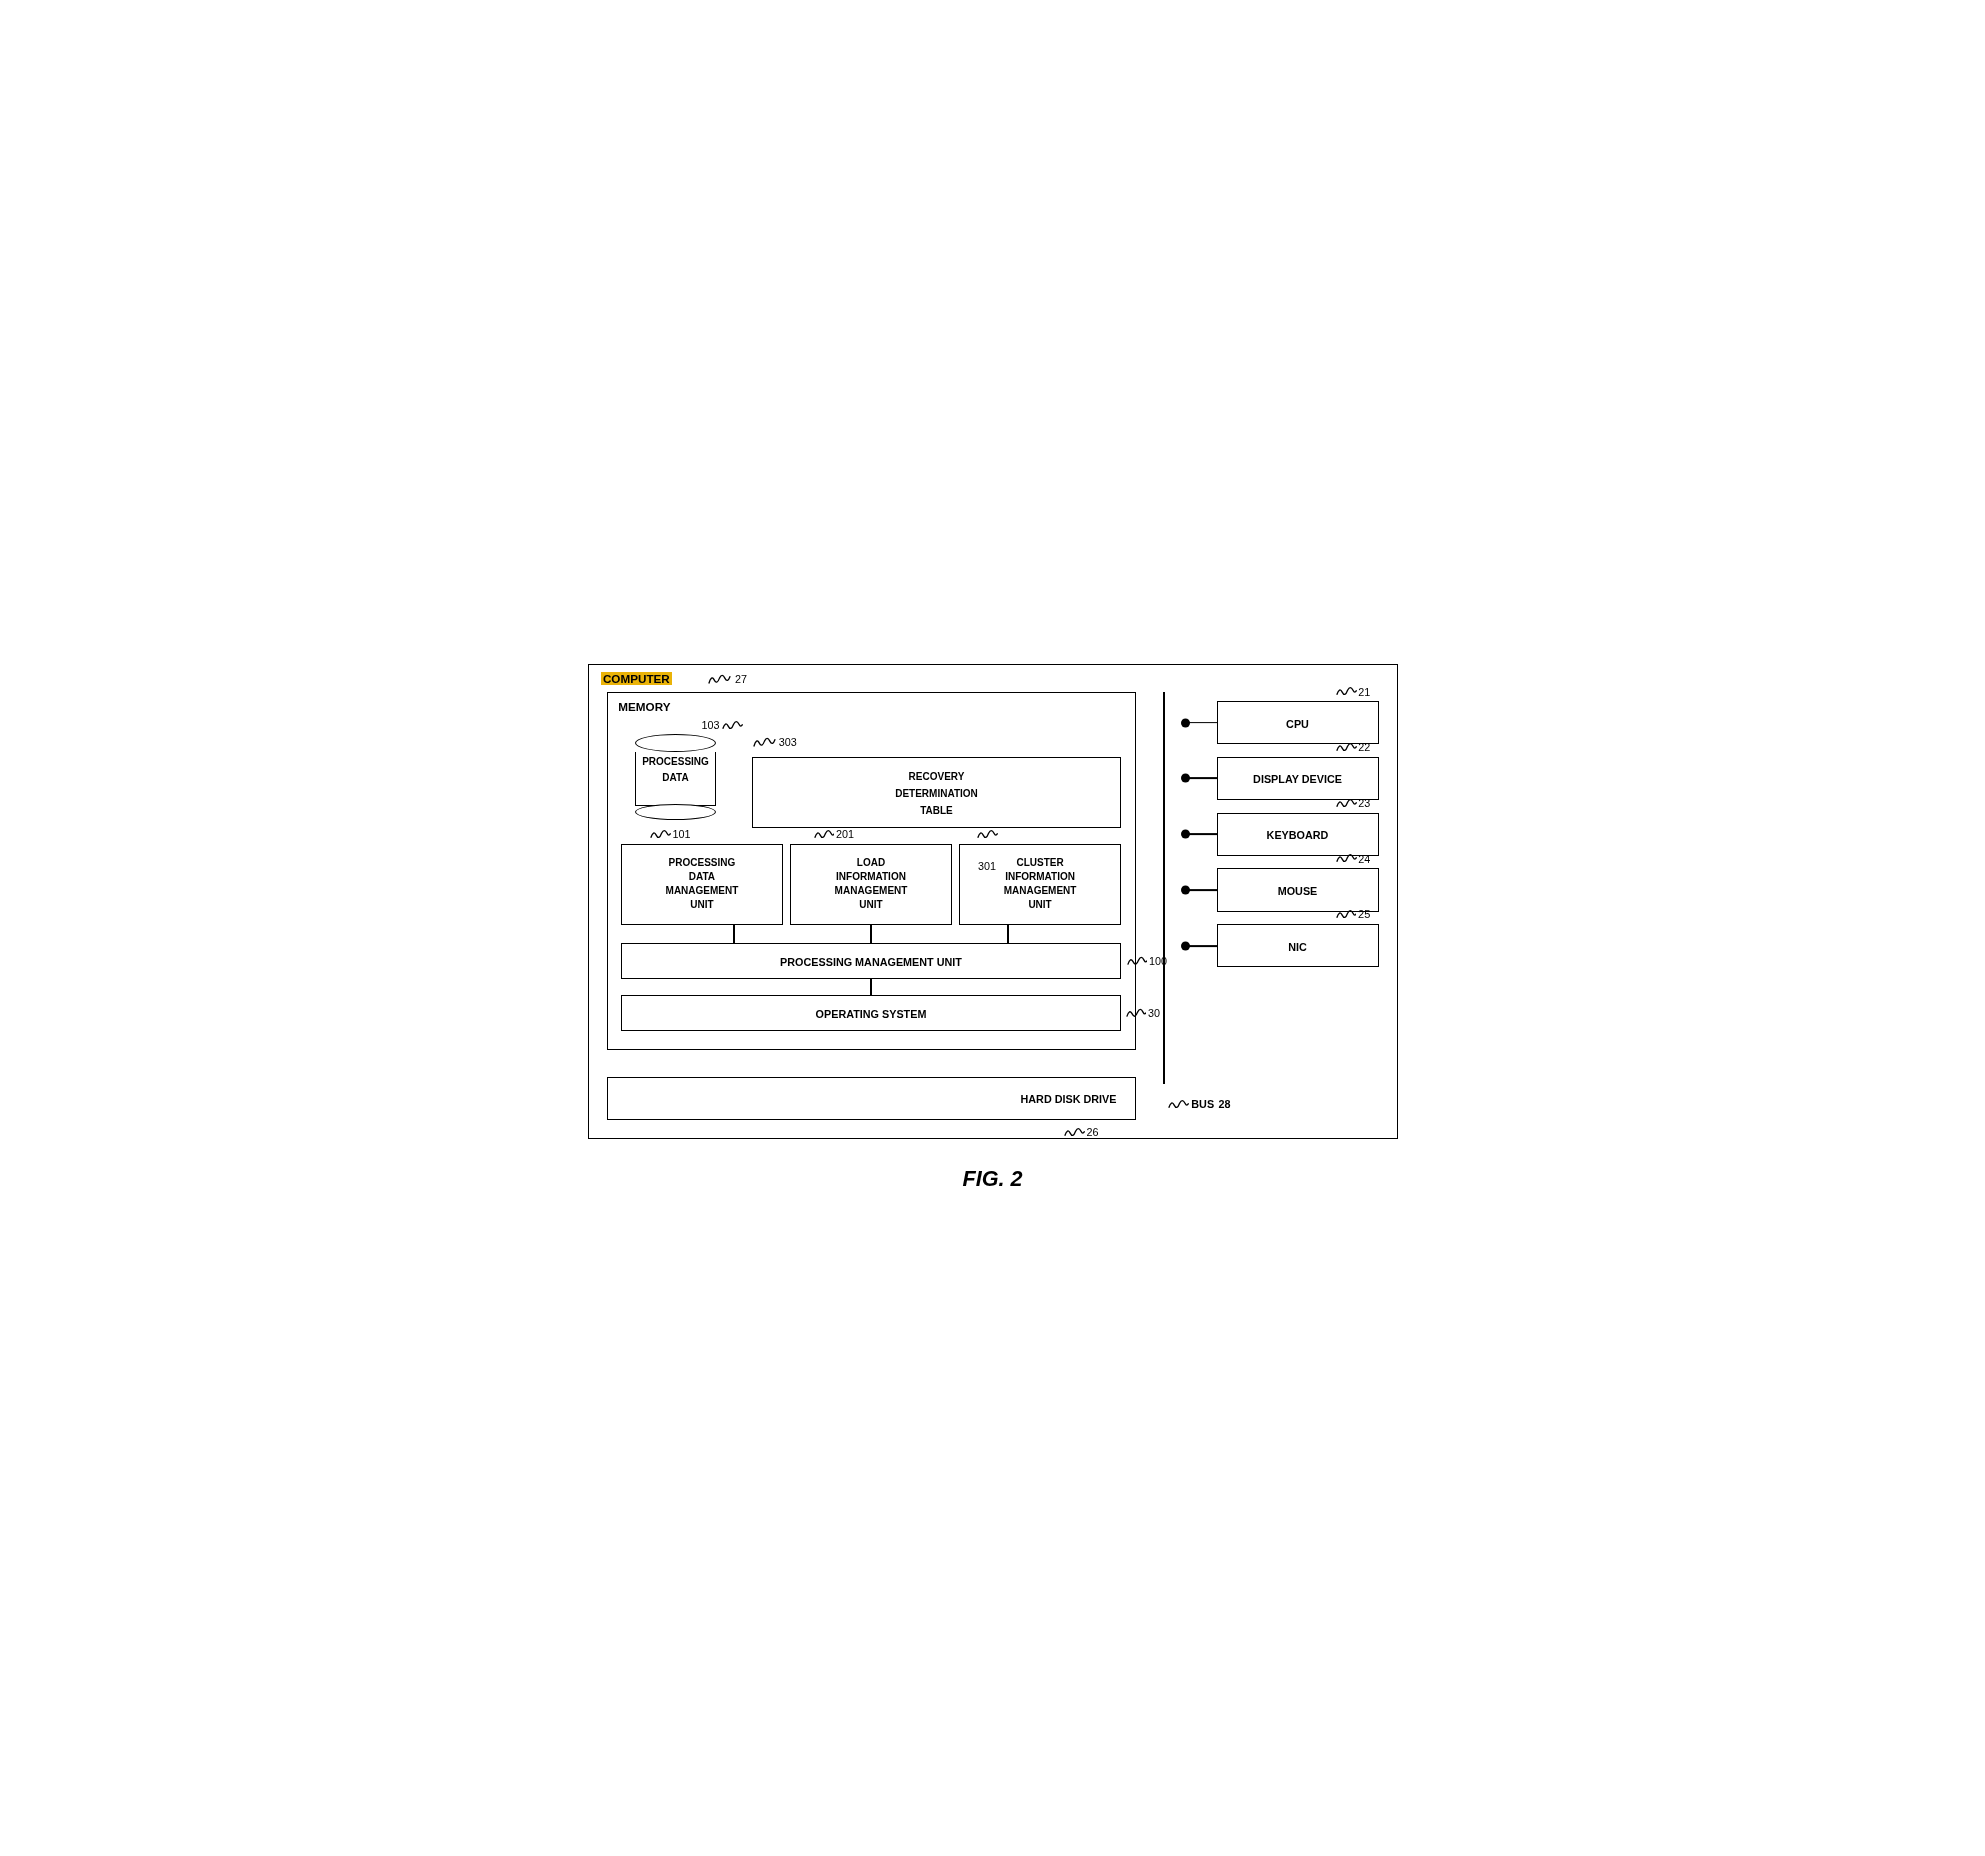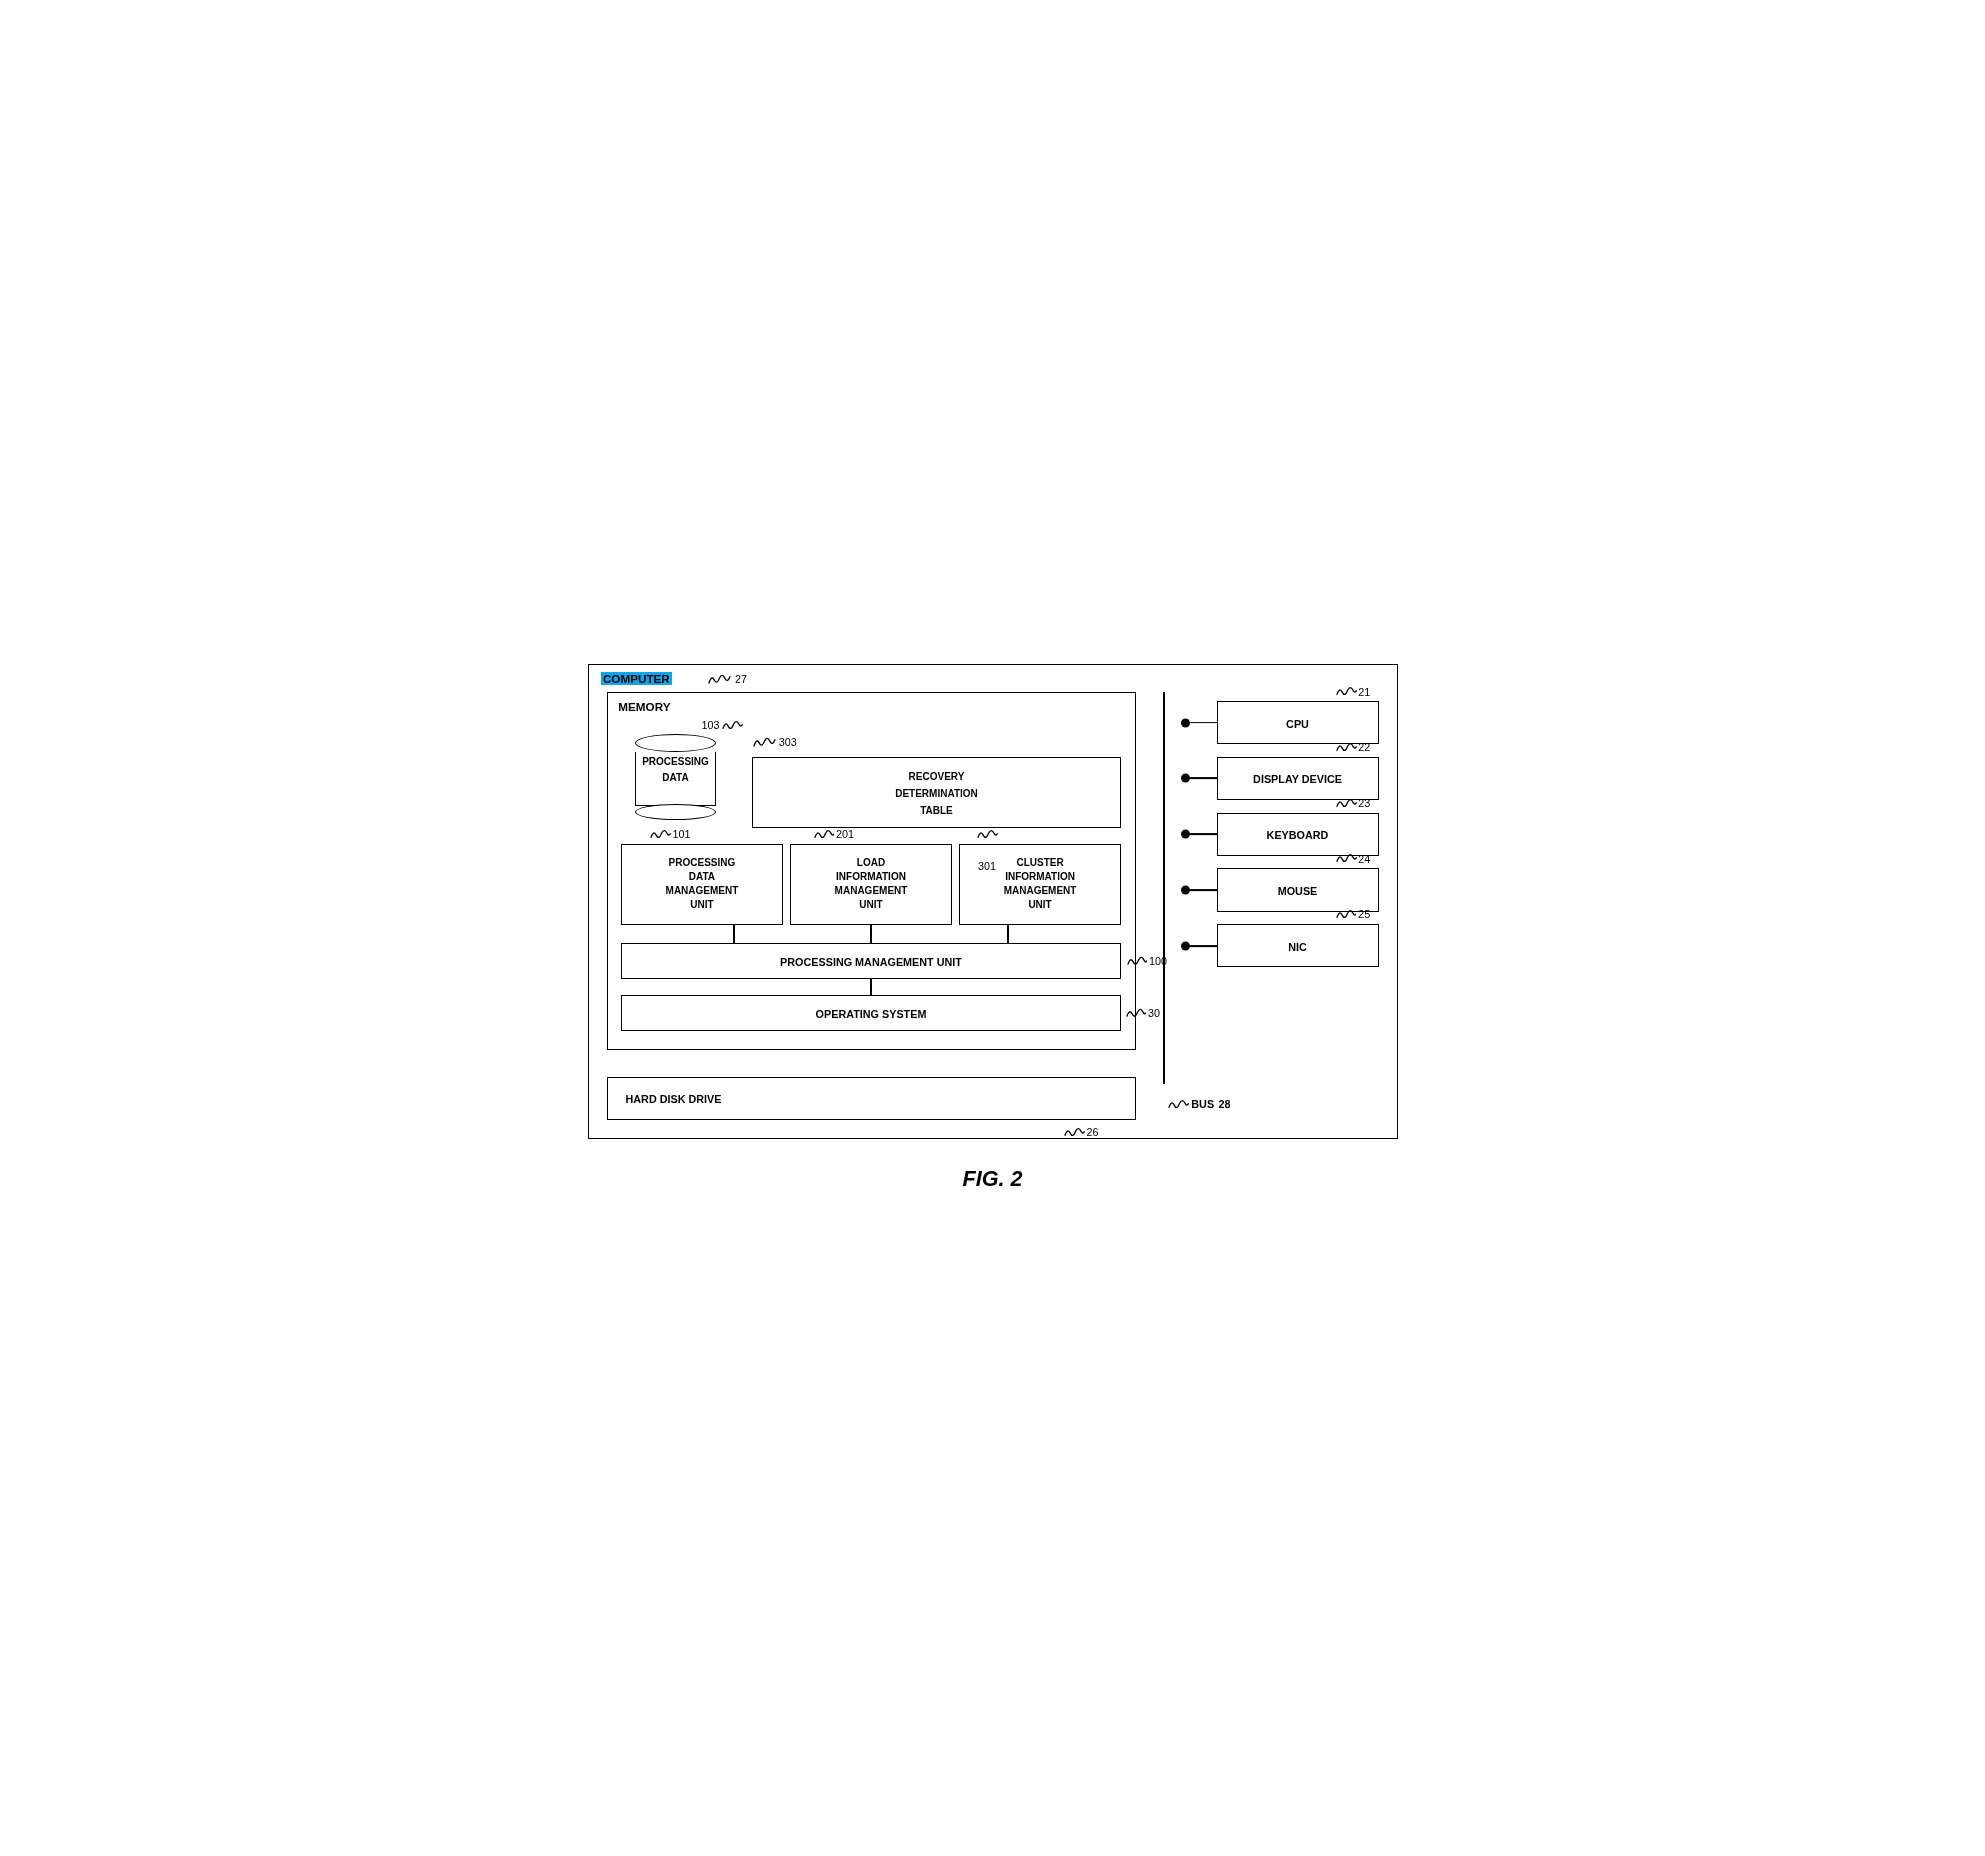--- a/index.html
+++ b/index.html
@@ -26,21 +26,21 @@
       position: relative;
       margin-bottom: 27px;
     }
 
     .computer-label {
       position: absolute;
       top: 7.2px;
       left: 12.6px;
       font-size: 11.7px;
       font-weight: bold;
-      background: #0ea5e9;
+      background: #eab308;
       padding: 0 1.8px;
     }
 
     .main-layout {
       display: flex;
       gap: 18px;
       align-items: stretch;
       margin-top: 9px;
     }
 
@@ -185,21 +185,21 @@
 
     .os-text {
       font-size: 10.8px;
       font-weight: bold;
     }
 
     
     .hdd-box {
       border: 1.8px solid #000;
       padding: 12.6px 18px;
-      text-align: left;
+      text-align: right;
       position: relative;
       margin-top: 18px;
     }
 
     .hdd-text {
       font-size: 10.8px;
       font-weight: bold;
     }
 
     

